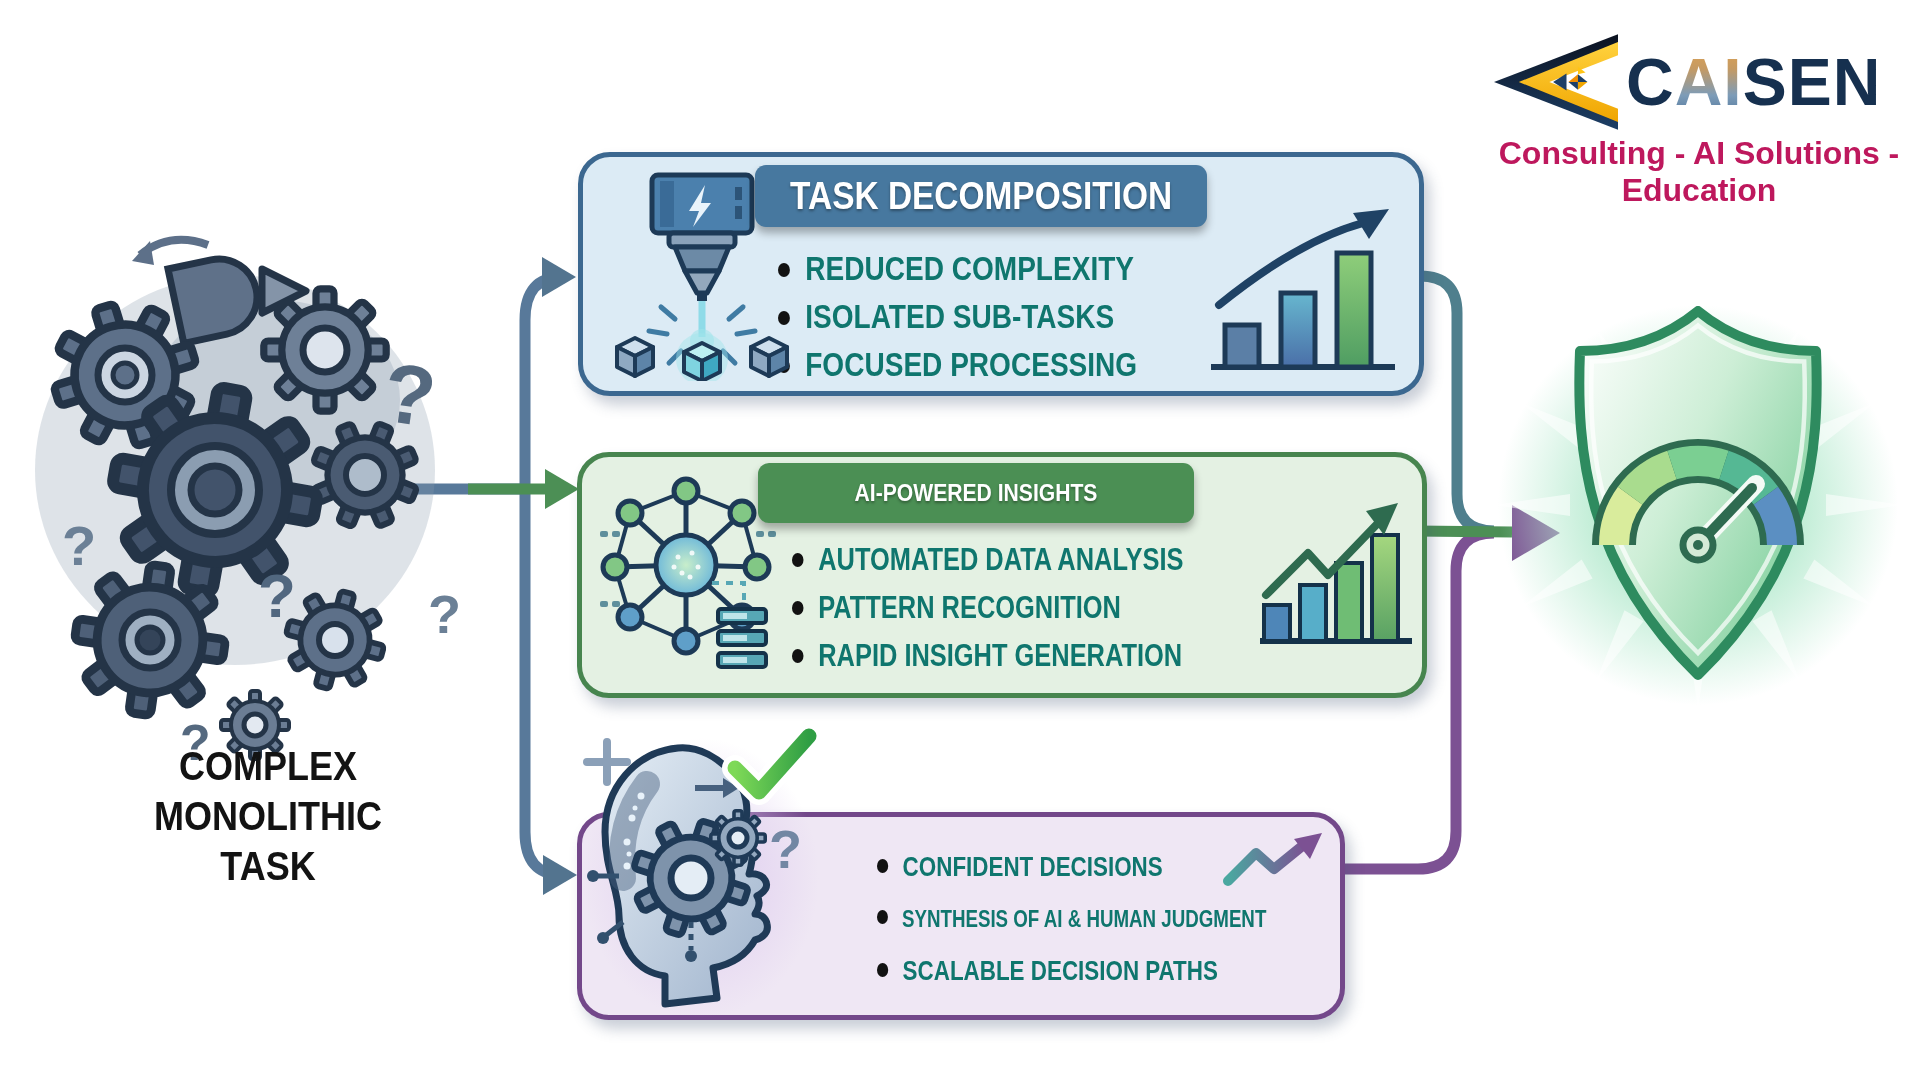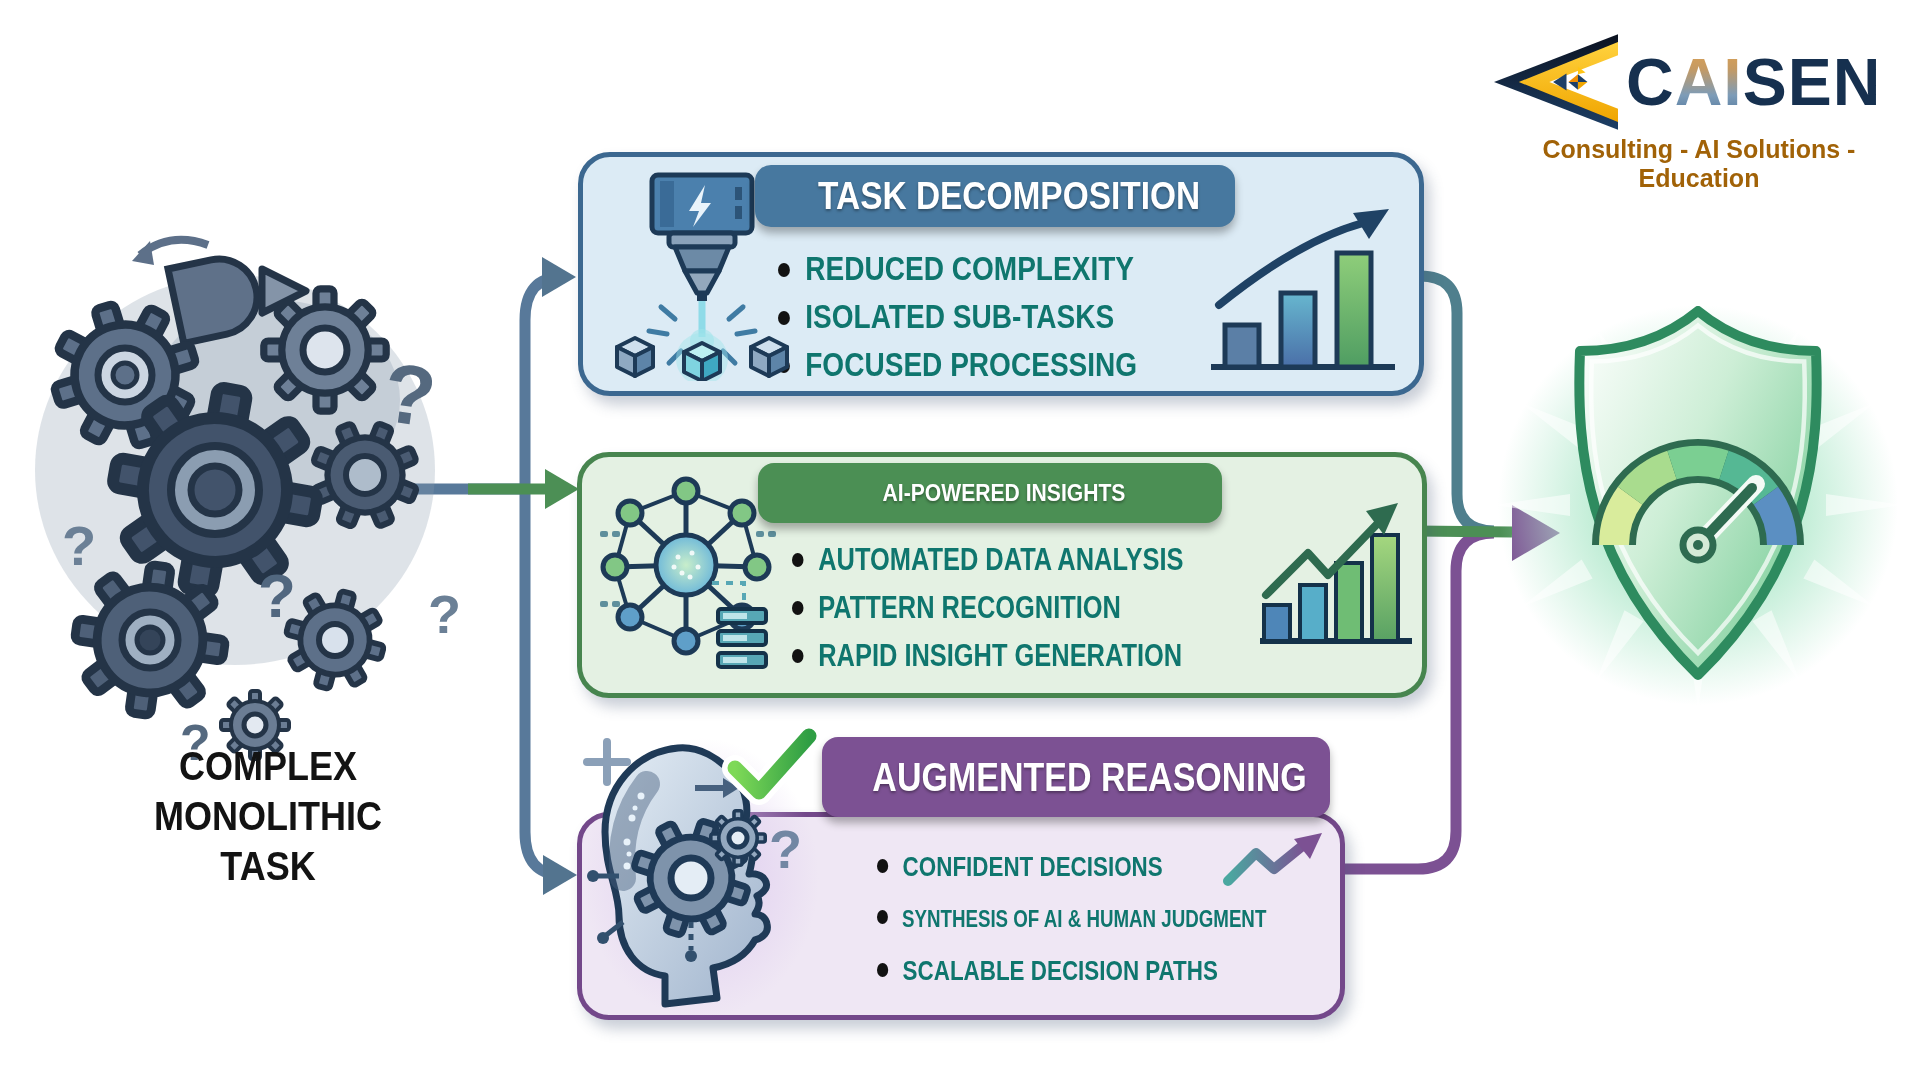--- a/index.html
+++ b/index.html
@@ -10,37 +10,37 @@
 
   
   #connectors{position:absolute;left:0;top:0;z-index:1;}
 
   
   #logo{position:absolute;left:1494px;top:34px;z-index:2;}
   #logo-row{display:flex;align-items:center;gap:8px;}
   #logo-name{font-size:66px;font-weight:bold;color:#16304f;letter-spacing:1px;line-height:1;}
   .logo-ai{background:linear-gradient(180deg,#e0a351 0%,#c59a63 32%,#7d9cb8 68%,#4c7399 100%);
            -webkit-background-clip:text;background-clip:text;color:transparent;}
-  #logo-tagline{margin-top:5px;font-size:25px;font-weight:bold;color:#a16207;text-align:center;width:410px;}
+  #logo-tagline{margin-top:5px;font-size:32px;font-weight:bold;color:#be185d;text-align:center;width:410px;}
 
   
   .big-label{position:absolute;font-weight:bold;color:#131313;text-align:center;
              line-height:50px;font-size:40px;z-index:2;}
   .big-label div{transform:scaleX(.9);white-space:nowrap;}
   #source-label{left:40px;top:741px;width:456px;}
   #outcome-label{left:1480px;top:741px;width:440px;}
   #outcome-label div{transform:scaleX(.88);}
 
   
   .box{position:absolute;border-style:solid;border-width:5px;border-radius:32px;
        background:var(--fill);border-color:var(--border);
        box-shadow:6px 9px 14px rgba(60,80,110,.28);z-index:2;}
-  .pill{position:absolute;background:var(--pill);border-radius:16px;display:flex;align-items:center;
+  .pill{position:absolute;background:var(--pill);border-radius:11px;display:flex;align-items:center;
         justify-content:center;color:#fff;font-weight:bold;box-shadow:0 6px 9px rgba(0,0,0,.3);
-        text-shadow:0 2px 3px rgba(0,0,0,.35);z-index:5;padding-left:28px;}
+        text-shadow:0 2px 3px rgba(0,0,0,.35);z-index:5;}
   .pill span{transform:scaleX(.88);white-space:nowrap;}
   #box1 .pill{left:172px;top:8px;width:452px;height:62px;font-size:38px;}
   #box2 .pill{left:176px;top:6px;width:436px;height:60px;font-size:24px;}
   #box3 .pill{left:240px;top:-80px;width:480px;height:80px;font-size:40px;}
   #box3 .pill span{transform:scaleX(.85);}
 
   .bullets{position:absolute;margin:0;padding:0;list-style:none;font-weight:bold;color:#0f766e;}
   .bullets li{white-space:nowrap;transform:scaleX(.85);transform-origin:left center;}
   .bullets li::before{content:"";display:inline-block;width:14px;height:14px;border-radius:50%;
                       background:#121212;margin-right:18px;position:relative;top:-3px;}
@@ -313,23 +313,20 @@
       <rect x="8" y="122" width="26" height="36" fill="#4e86b8" stroke="#14324a" stroke-width="4"></rect>
       <rect x="44" y="102" width="26" height="56" fill="#57aec9" stroke="#14324a" stroke-width="4"></rect>
       <rect x="80" y="80" width="26" height="78" fill="#6fbd74" stroke="#14324a" stroke-width="4"></rect>
       <rect x="116" y="52" width="26" height="106" fill="url(#cg2)" stroke="#14324a" stroke-width="4"></rect>
       <polyline points="10,112 52,70 72,92 124,38" fill="none" stroke="#2e6b4f" stroke-width="8" stroke-linecap="round" stroke-linejoin="round"></polyline>
       <polygon points="142,20 110,28 128,52" fill="#2e6b4f"></polygon>
     </svg>
   </section>
 
   <section id="box3" class="box" style="left: 577px; top: 812px; width: 758px; height: 198px; --fill: #efe7f4; --border: #73488a; --pill: #7c5193;">
-    <div class="pill">
-      <span>AUGMENTED REASONING</span>
-    </div>
     <ul class="bullets">
       <li>CONFIDENT DECISIONS</li>
       <li>SYNTHESIS OF AI &amp; HUMAN JUDGMENT</li>
       <li>SCALABLE DECISION PATHS</li>
     </ul>
 
     <svg class="abs" style="left:640px;top:14px;" width="105" height="62" viewBox="0 0 105 62">
       <defs>
         <linearGradient id="zg" x1="0" y1="0" x2="1" y2="0">
             <stop offset="0" stop-color="#4aa8a0"></stop>

